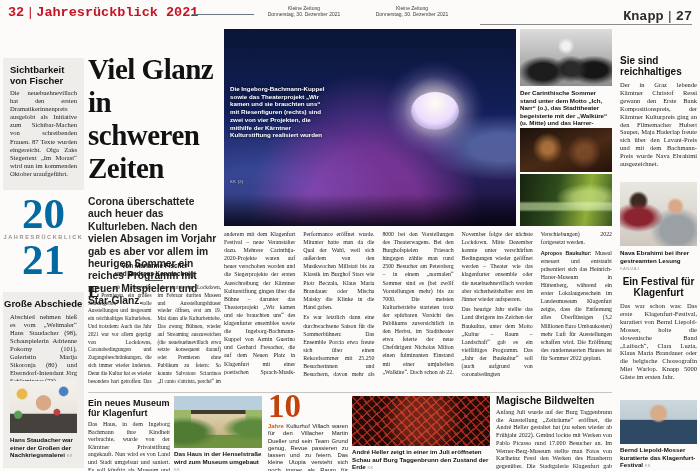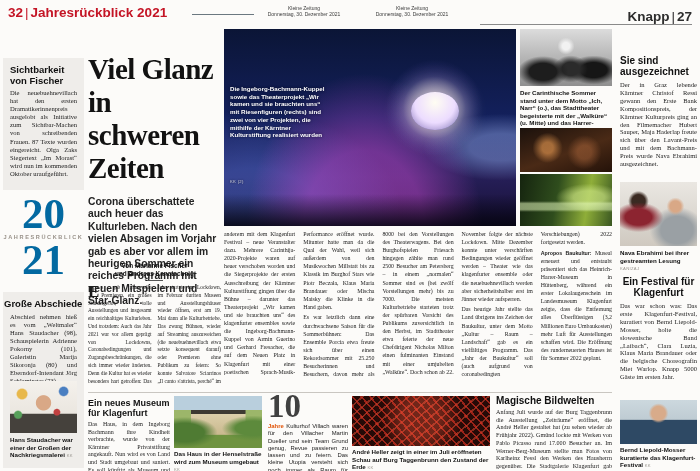--- a/index.html
+++ b/index.html
@@ -1,20 +1,20 @@
 <!DOCTYPE html>
 <html lang="de"><head>
 <meta charset="utf-8">
 <style>
   html,body{margin:0;padding:0;background:#e9e7e4;}
   #paper{position:relative;width:700px;height:471px;background:#fcfbf9;overflow:hidden;
          font-family:"Liberation Sans",sans-serif;color:#1a1a1a;}
   .abs{position:absolute;}
   
-  .folio{font-family:Liberation Sans, sans-serif;font-weight:bold;font-size:13.5px;white-space:nowrap;}
+  .folio{font-family:Liberation Mono, monospace;font-weight:bold;font-size:13.5px;white-space:nowrap;}
   .folio .sep{font-weight:normal;padding:0 2px;}
   .dateline{width:112px;text-align:center;font-size:5px;line-height:6.2px;color:#3a3a3a;}
   .hrule{background:#6b7880;height:1px;}
   
   .graybox{background:#efedea;}
   .boxtitle{font-weight:bold;font-size:9.5px;line-height:10.5px;color:#111;}
   .boxtext{font-family:"Liberation Serif",serif;font-size:6.6px;line-height:8.1px;color:#222;
            text-align:justify;}
   .badge-num{font-family:"Liberation Serif",serif;font-weight:bold;font-size:43px;line-height:36px;
              color:#0369a1;text-align:center;}
@@ -90,21 +90,21 @@
   
   .caption{font-weight:bold;font-size:6.2px;line-height:7.5px;color:#111;}
   .credit{font-weight:normal;font-size:4.2px;letter-spacing:.3px;color:#9a968f;text-transform:uppercase;}
   .ovl-caption{font-weight:bold;font-size:6.2px;line-height:7.7px;color:#fff;
                text-shadow:0 0 3px rgba(0,0,20,.8);}
   .ovl-credit{font-size:4.2px;letter-spacing:.3px;color:rgba(255,255,255,.75);text-transform:uppercase;
               text-shadow:0 0 2px rgba(0,0,20,.8);}
   
   .btitle{font-weight:bold;font-size:9px;line-height:10px;color:#111;}
   .btext{font-family:"Liberation Serif",serif;font-size:6px;line-height:7.6px;text-align:justify;color:#222;}
-  .bignum{font-family:"Liberation Serif",serif;font-weight:bold;font-size:33px;line-height:28px;color:#404040;}
+  .bignum{font-family:"Liberation Serif",serif;font-weight:bold;font-size:33px;line-height:28px;color:#c2410c;}
   .knote{font-size:5.9px;line-height:7.3px;text-align:justify;color:#222;}
   .knote b{color:#e05206;}
 </style>
 </head>
 <body>
 
 <div id="paper">
 
   <div class="abs folio" style="left:8px;top:5px;color:#c41425;">
     <span>32</span><span class="sep">|</span><span>Jahresrückblick 2021</span>
@@ -166,21 +166,21 @@
   <div class="abs photo ph-museum" style="left:520px;top:174px;width:92px;height:52px;"></div>
 
   <div class="abs colflow cols5" style="left:224px;top:230px;width:388px;height:158px;">
       <p>anderem mit dem Klagenfurt Festival – neue Veranstalter dazu. Mehrere Carinthija-2020-Projekte waren auf heuer verschoben worden und die Siegerprojekte der ersten Ausschreibung der Kärntner Kulturstiftung gingen über die Bühne – darunter das Theaterprojekt „Wir kamen und sie brauchten uns“ des klagenfurter ensembles sowie die Ingeborg-Bachmann-Kuppel von Armin Guerino und Gerhard Fresacher, die auf dem Neuen Platz in Klagenfurt mit einer poetischen Sprach-Musik-Performance eröffnet wurde. Mitunter hatte man da die Qual der Wahl, weil sich außerdem von den Musikwochen Millstatt bis zu Klassik im Burghof Stars wie Piotr Beczała, Klaus Maria Brandauer oder Mischa Maisky die Klinke in die Hand gaben.</p>
       <p>Es war letztlich dann eine durchwachsene Saison für die Sommerbühnen: Das Ensemble Porcia etwa freute sich über einen Rekordsommer mit 25.250 Besucherinnen und Besuchern, davon mehr als 8000 bei den Vorstellungen des Theaterwagens. Bei den Burghofspielen Friesach hingegen zählte man rund 2500 Besucher am Petersberg – in einem „normalen“ Sommer sind es (bei zwölf Vorstellungen mehr) bis zu 7000. Die meisten Kulturbetriebe starteten trotz der spürbaren Vorsicht des Publikums zuversichtlich in den Herbst, im Stadttheater etwa feierte der neue Chefdirigent Nicholas Milton einen fulminanten Einstand mit einer umjubelten „Walküre“. Doch schon ab 22. November folgte der nächste Lockdown. Mitte Dezember konnte unter verschärften Bedingungen wieder geöffnet werden – Theater wie das klagenfurter ensemble oder die neuebuehnevillach werden aber sicherheitshalber erst im Jänner wieder aufsperren.</p>
       <p>Das heurige Jahr stellte das Land übrigens ins Zeichen der Baukultur, unter dem Motto „Kultur – Raum – Landschaft“ gab es ein vielfältiges Programm. Das „Jahr der Baukultur“ soll (auch aufgrund von coronabedingten Verschiebungen) 2022 fortgesetzt werden.</p>
       <p><b class="leadin">Apropos Baukultur: </b>Museal erneuert und entstaubt präsentiert sich das Heinrich-Harrer-Museum in Hüttenberg, während ein erster Lokalaugenschein im Landesmuseum Klagenfurt zeigte, dass die Entfernung alles Überflüssigen (3,2 Millionen Euro Umbaukosten) mehr Luft für Ausstellungen schaffen wird. Die Eröffnung des runderneuerten Hauses ist für Sommer 2022 geplant.</p>
     </div>
 
   <div class="abs" style="left:620px;top:55px;width:77px;">
-    <div class="boxtitle" style="font-size:10px;line-height:11px;">Sie sind ausgezeichnet</div>
+    <div class="boxtitle" style="font-size:10px;line-height:11px;">Sie sind reichhaltiges</div>
     <div class="boxtext" style="margin-top:4px;font-size:6.5px;line-height:7.9px;">Der in Graz lebende Kärntner Christof Ressi gewann den Erste Bank Kompositionspreis, der Kärntner Kulturpreis ging an den Filmemacher Hubert Sauper, Maja Haderlap freute sich über den Lavant-Preis und mit dem Bachmann-Preis wurde Nava Ebrahimi ausgezeichnet.</div>
   </div>
   <div class="abs photo ph-nava" style="left:620px;top:182px;width:77px;height:64px;"></div>
   <div class="abs caption" style="left:620px;top:249px;width:77px;">
     <span>Nava Ebrahimi bei ihrer gestreamten Lesung</span>
     <span class="credit">KANIZAJ</span>
   </div>
   <div class="abs" style="left:620px;top:276px;width:77px;">
     <div class="boxtitle" style="font-size:10px;line-height:11px;text-align:center;">Ein Festival für Klagenfurt</div>
     <div class="boxtext" style="margin-top:4px;font-size:6.5px;line-height:7.9px;">Das war schon was: Das erste Klagenfurt-Festival, kuratiert von Bernd Liepold-Mosser, holte die slowenische Band „Laibach“, Clara Luzia, Klaus Maria Brandauer oder die belgische Choreografin Miet Warlop. Knapp 5000 Gäste im ersten Jahr.</div>

